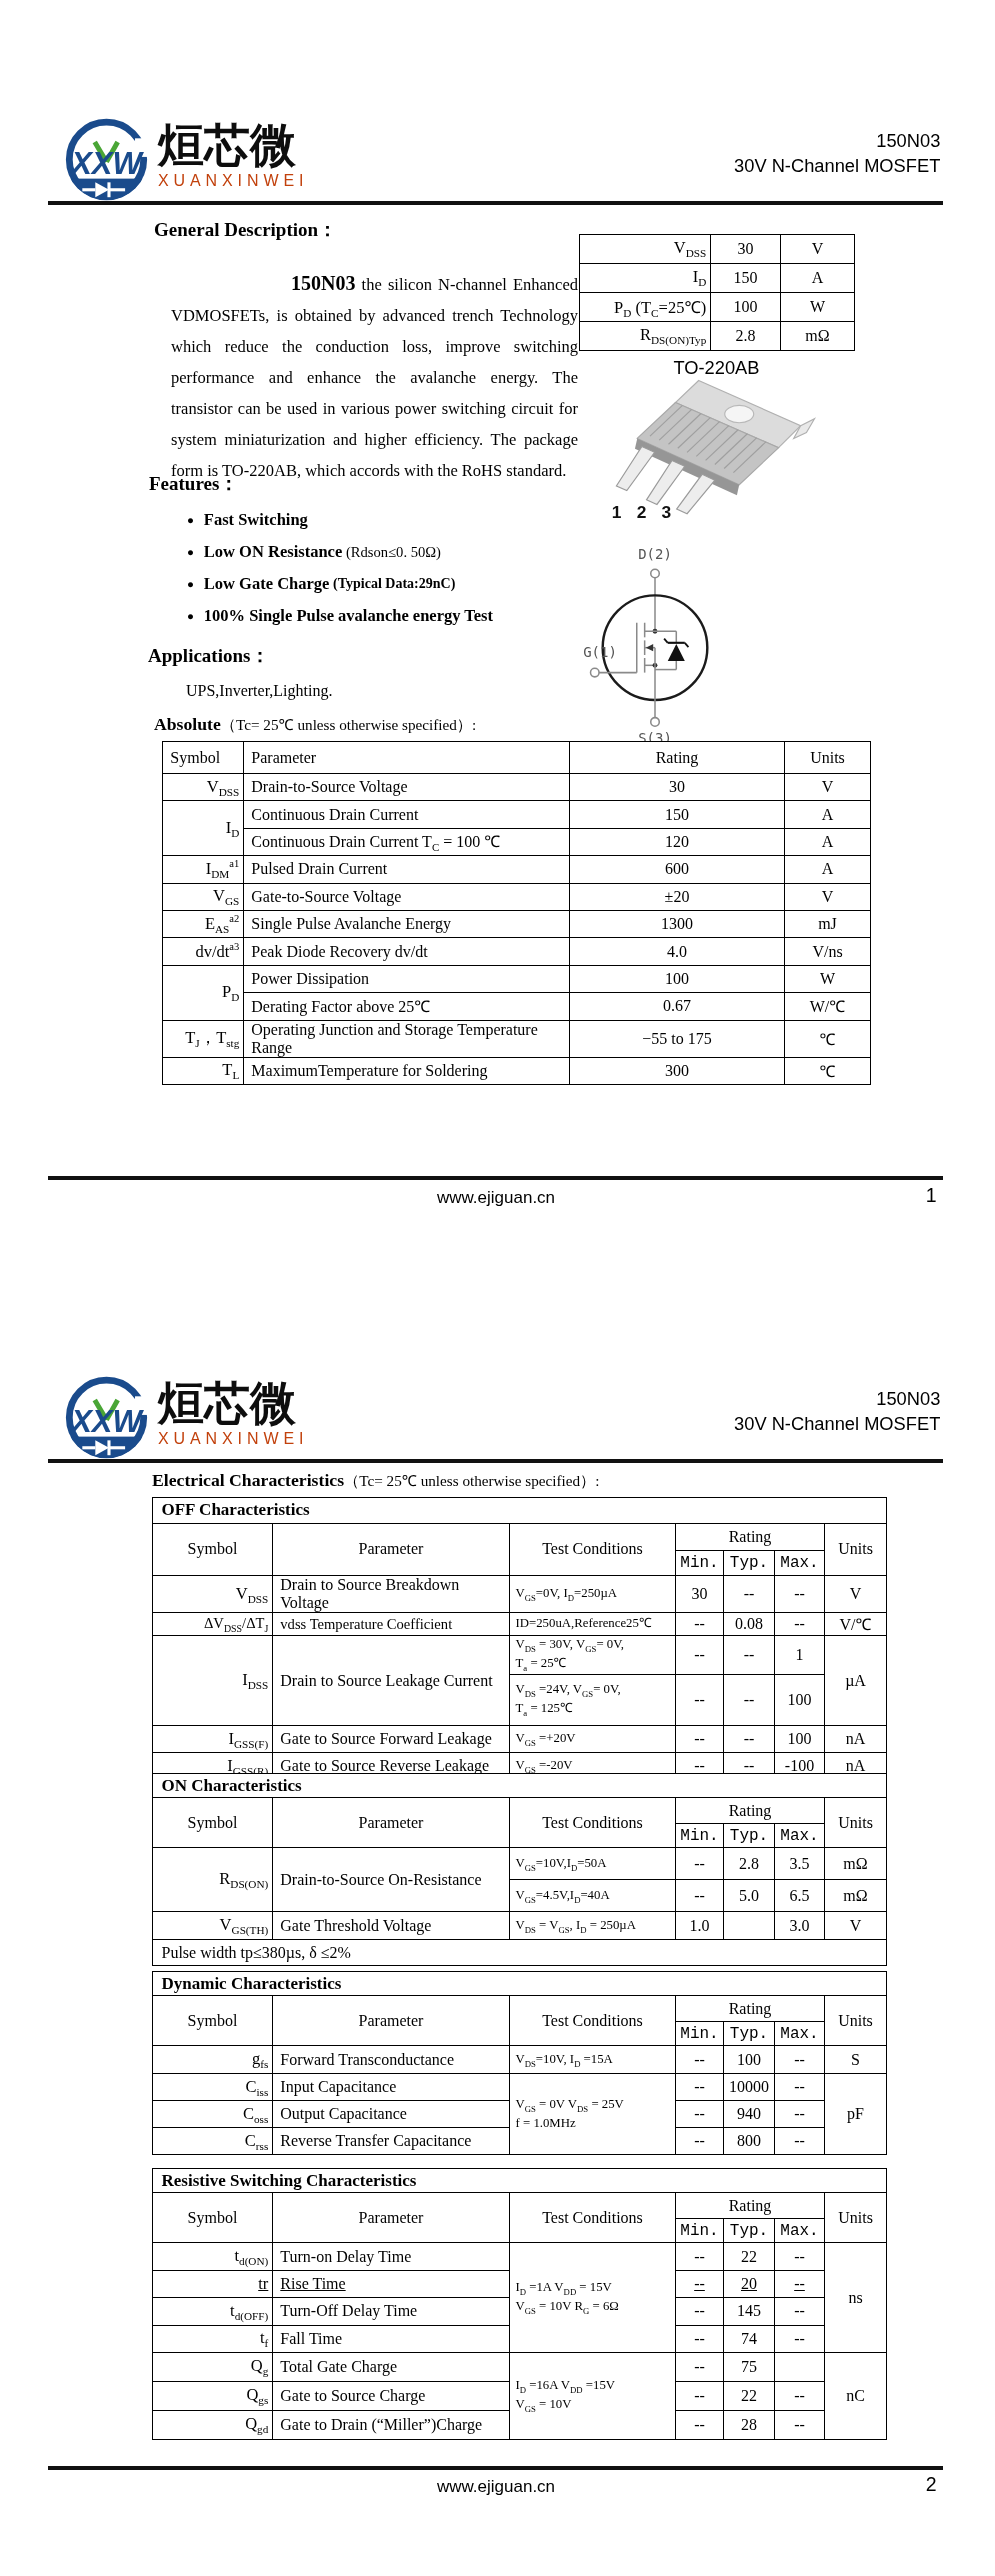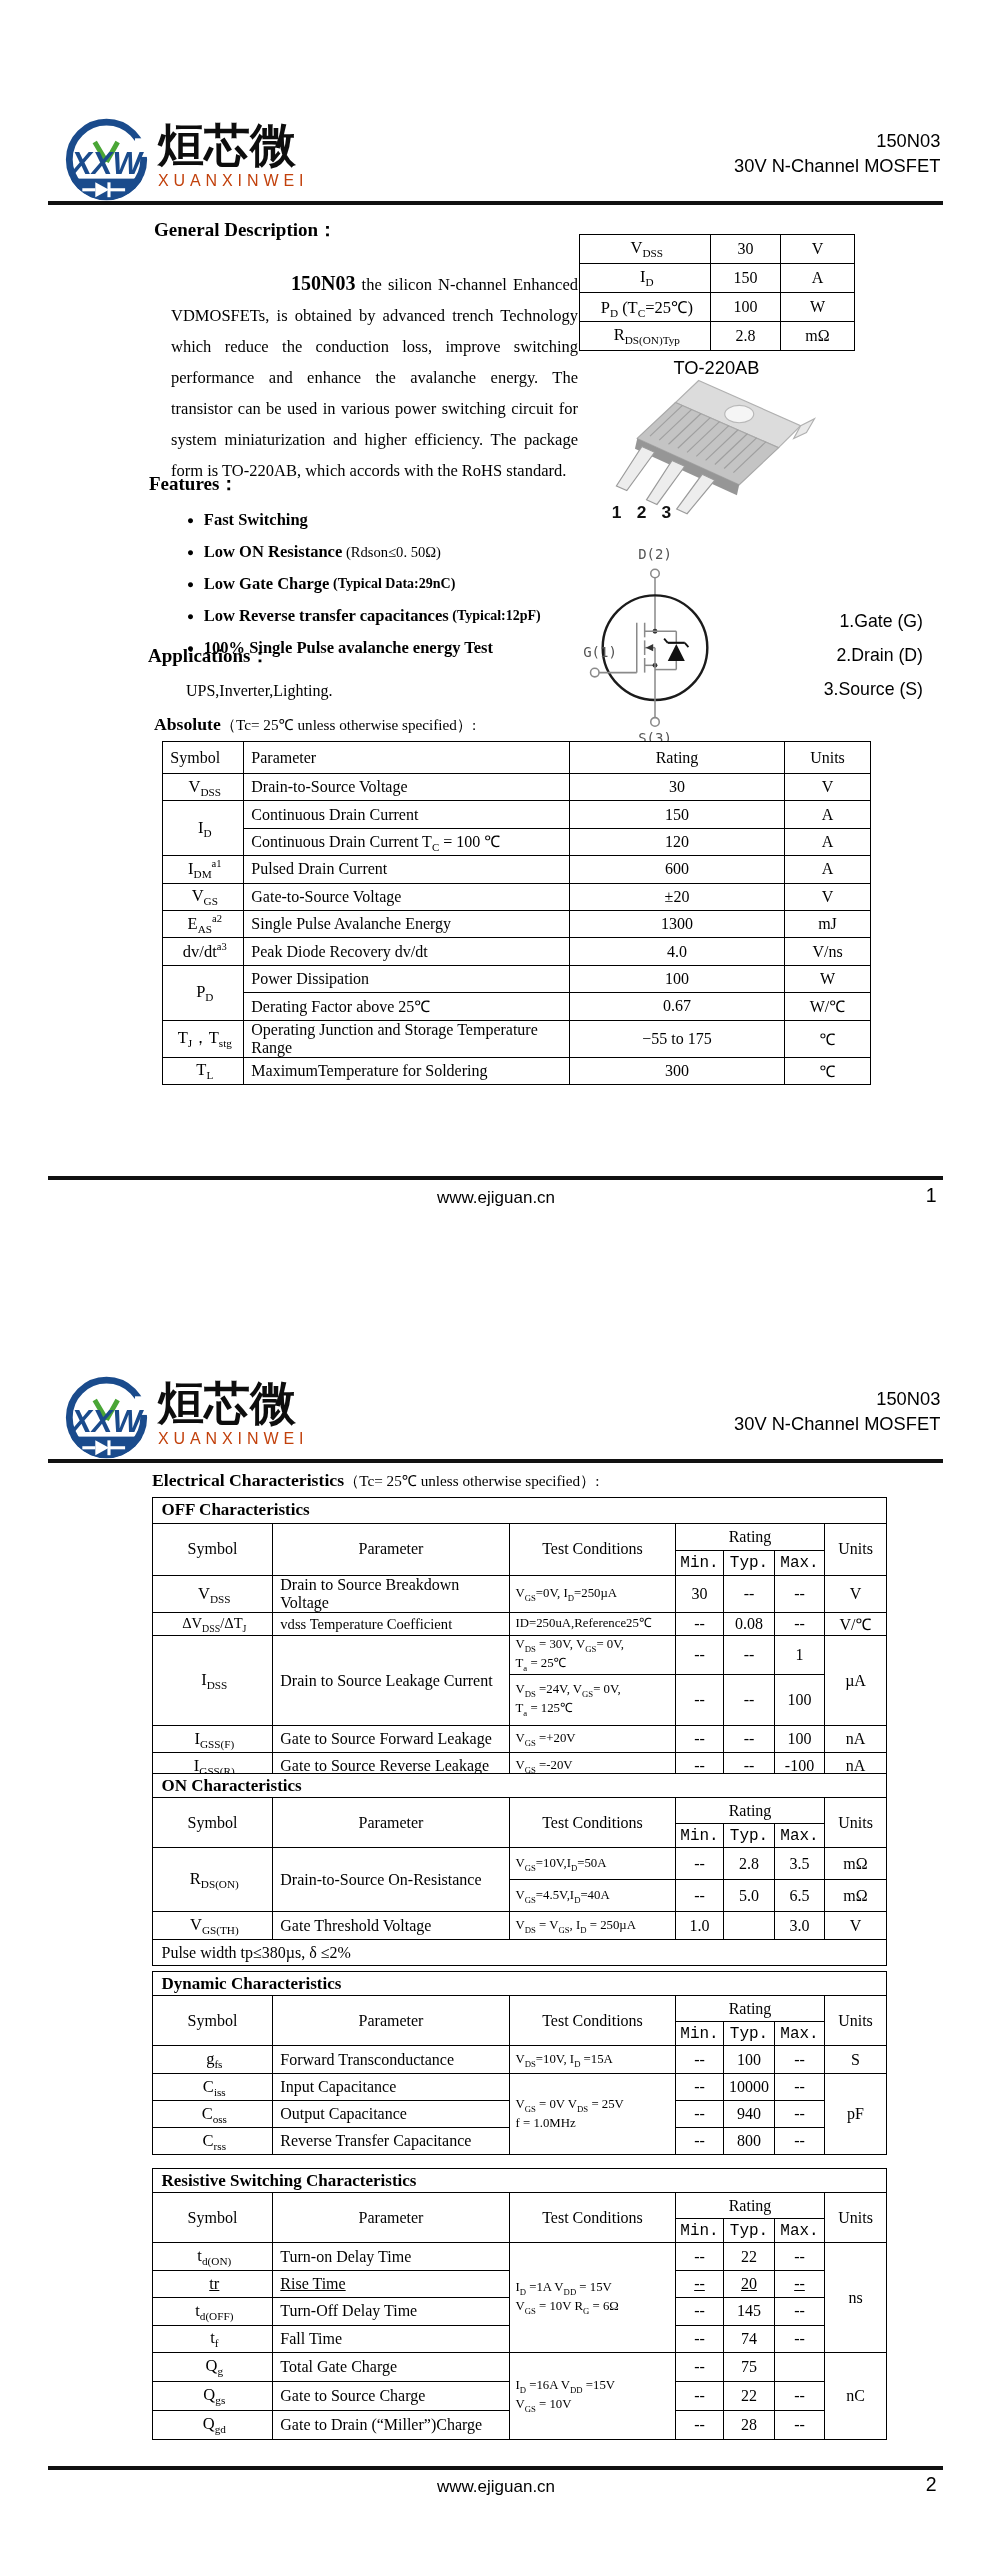--- a/index.html
+++ b/index.html
@@ -19,21 +19,21 @@
   
   .h-serif{position:absolute;font-weight:bold;font-size:19px;}
   .sub-note{font-weight:normal;font-size:15.2px;}
   
   #gd-para{position:absolute;left:171px;top:251px;width:407px;font-size:16.5px;line-height:31px;
            text-align:justify;text-indent:120px;}
   #gd-para b{font-size:20px;}
   
   table.t{border-collapse:collapse;table-layout:fixed;position:absolute;background:#fff;border:1.8px solid #000;}
   table.t td{border:1.2px solid #000;padding:0 3.7px;text-align:center;font-size:16px;overflow:hidden;}
-  table.t td.sym{text-align:center;padding-left:7.3px;font-size:16.5px;}
+  table.t td.sym{text-align:right;padding-left:7.3px;font-size:16.5px;}
   table.t td.l{text-align:left;padding-left:7.3px;}
   table.t td.cond{text-align:left;font-size:12.8px;line-height:1.4;white-space:pre-line;padding-left:5.5px;}
   table.t tr.sec td{font-weight:bold;font-size:17px;text-align:left;padding-left:8.5px;}
   table.t tr.h2 td{font-size:16px;font-family:Liberation Mono, monospace;}
   table.t tr.noteR td{text-align:left;font-size:16px;padding-left:8.5px;}
   sub{font-size:68%;}
   sup{font-size:64%;}
   #sum-table tr{height:29px;}
   #abs-table tr{height:27.4px;}
   .p2t tr{height:27px;}
@@ -164,24 +164,20 @@
       </li>
     <li>
         <span>Low ON Resistance</span>
         <span class="note">(Rdson≤0. 50Ω)</span>
       </li>
     <li>
         <span>Low Gate Charge</span>
         <span class="note"> (Typical Data:29nC)</span>
       </li>
     <li>
-        <span>Low Reverse transfer capacitances</span>
-        <span class="note">(Typical:12pF)</span>
-      </li>
-    <li>
         <span>100% Single Pulse avalanche energy Test</span>
         <span class="note"></span>
       </li>
   </ul>
 
   <svg id="mos-svg" width="146" height="213" viewBox="0 0 240 350">
     <text x="120" y="26" class="pl" text-anchor="middle">D(2)</text>
     <circle cx="120" cy="50" r="7" class="term"></circle>
     <line x1="120" y1="57" x2="120" y2="145" class="w"></line>
     <circle cx="120" cy="172" r="86" fill="none" stroke="#1b1b1b" stroke-width="4"></circle>
@@ -207,25 +203,20 @@
       <line x1="155" y1="145" x2="155" y2="164" class="w"></line>
       <line x1="141" y1="164" x2="169" y2="164" stroke="#111" stroke-width="3.5"></line>
       <line x1="141" y1="164" x2="135" y2="157" stroke="#111" stroke-width="3"></line>
       <line x1="169" y1="164" x2="175" y2="171" stroke="#111" stroke-width="3"></line>
       <polygon points="141,194 169,194 155,166" fill="#111"></polygon>
       <line x1="155" y1="194" x2="155" y2="208" class="w"></line>
       <line x1="155" y1="208" x2="120" y2="208" class="w"></line>
     </g>
   </svg>
 
-  <div id="pin-legend">
-    <div>1.Gate (G)</div>
-    <div>2.Drain (D)</div>
-    <div>3.Source (S)</div>
-  </div>
 
   <div class="h-serif" style="left:148px;top:643px;">Applications：</div>
   <div id="apps-text">UPS,Inverter,Lighting.</div>
 
   <div class="h-serif" style="left:154px;top:714px;font-size:17.7px;"><b>Absolute</b><span class="sub-note">（Tc= 25℃  unless otherwise specified）:</span></div>
 
   <table class="t" id="abs-table" style="left:162px;top:741px;width:707px;">
     <colgroup>
         <col style="width:81px">
         <col style="width:326px">

